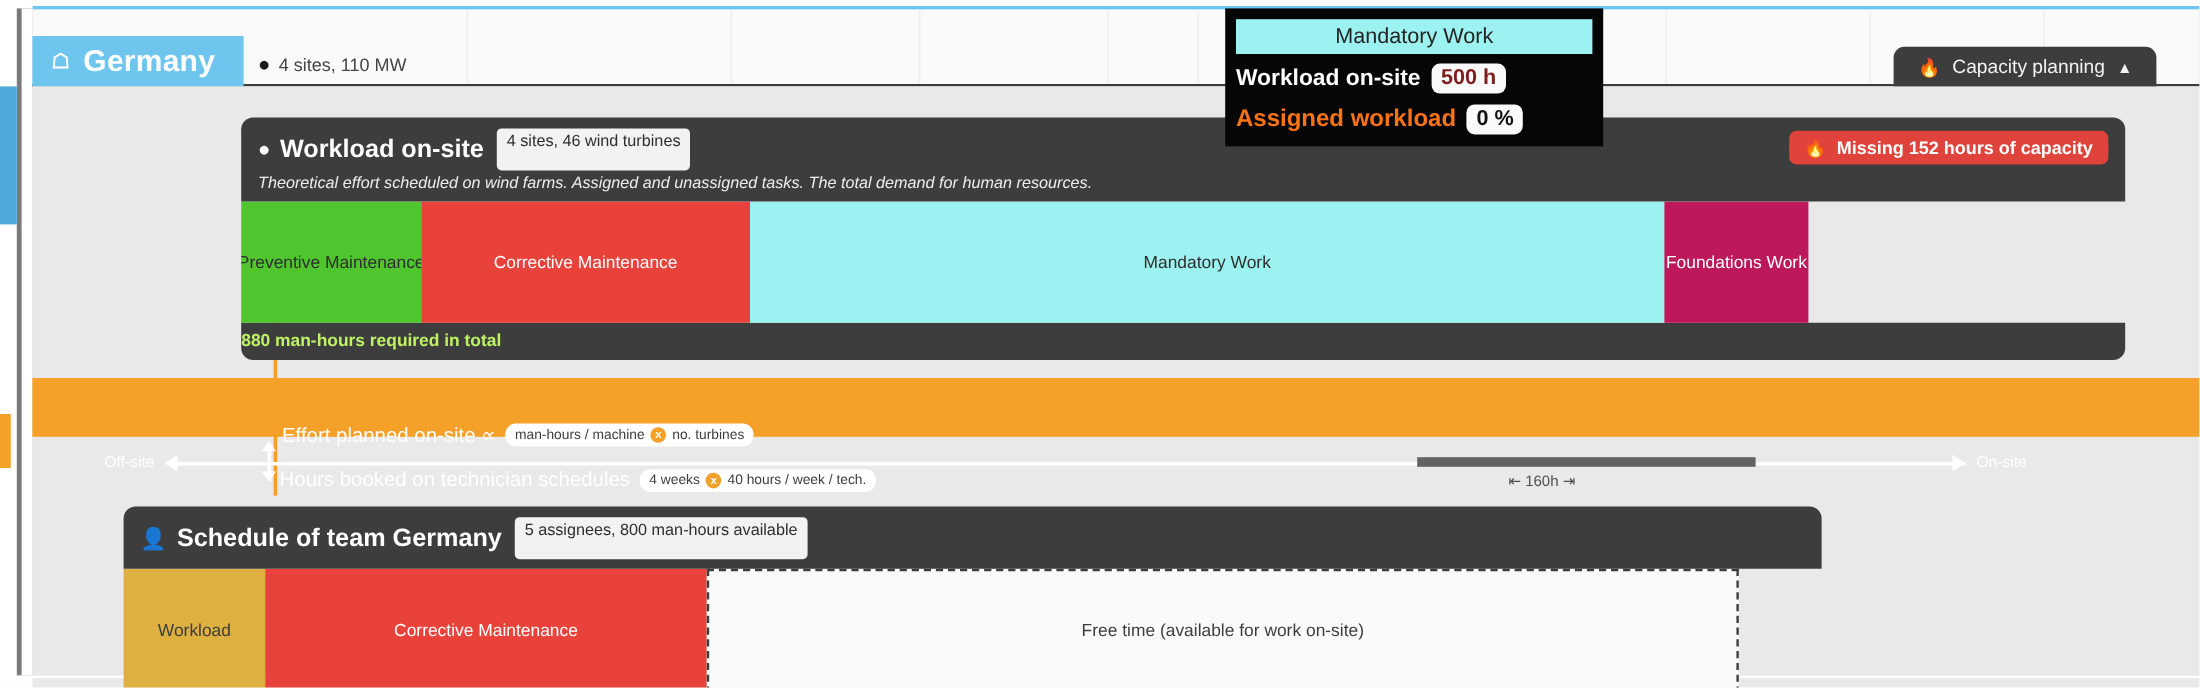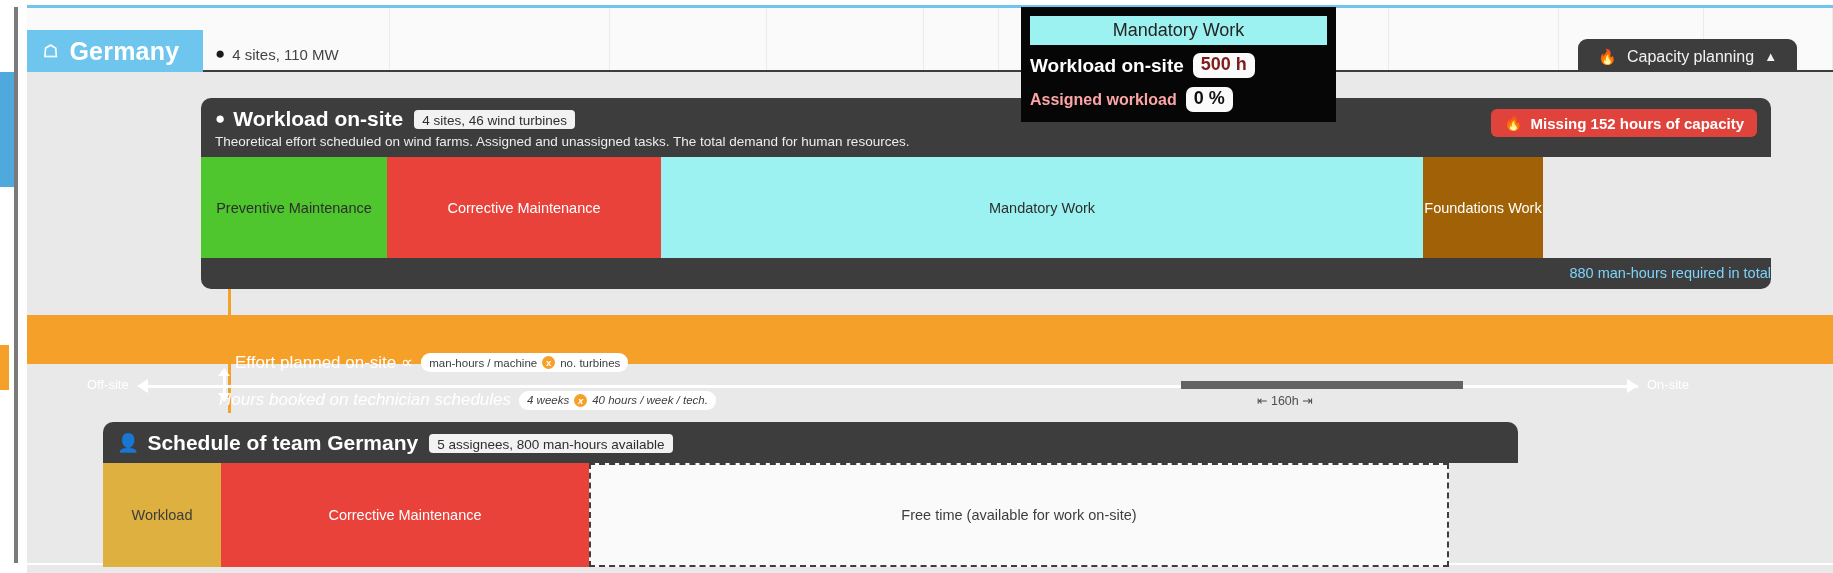--- a/index.html
+++ b/index.html
@@ -46,48 +46,48 @@
   .chev { font-size:13px; }
 
   
   .canvas { position:absolute; left:27px; top:72px; width:1806px; height:491px; background:#e9e9e9; }
 
   
   .card-workload { position:absolute; left:174px; top:26px; width:1570px; }
   .card-head { position:relative; background:#3d3d3d; border-radius:10px 10px 0 0; padding:9px 14px 8px 14px; }
   .card-head-row { display:flex; align-items:center; gap:11px; }
   .card-title { color:#ffffff; font-size:21px; font-weight:bold; display:flex; align-items:center; gap:8px; }
-  .badge-light { background:#f2f2f2; color:#2e2e2e; font-size:13.5px; border-radius:4px; padding:3px 8px 1px; white-space:nowrap; }
-  .card-sub { color:#ededed; font-size:13.5px; margin-top:3px; }
+  .badge-light { background:#f2f2f2; color:#2e2e2e; font-size:13.5px; border-radius:4px; padding:3px 8px 17px; white-space:nowrap; }
+  .card-sub { color:#ededed; font-size:13.5px; margin-top:3px;font-style:italic; }
   .pill-alert { position:absolute; right:14px; top:11px; background:#e0433b; color:#fff; font-size:15px;
      font-weight:bold; border-radius:6px; padding:5px 13px; display:flex; align-items:center; gap:8px; cursor:pointer;}
 
   .bar { display:flex; height:101px; }
   .seg { display:flex; align-items:center; justify-content:center; font-size:14.5px; overflow:hidden; white-space:nowrap; cursor:pointer;}
-  .bar-foot { background:#3d3d3d; border-radius:0 0 10px 10px; color:#7dd3fc; font-size:14.5px;
-     text-align:right; padding:7px 0 8px; }
+  .bar-foot { background:#3d3d3d; border-radius:0 0 10px 10px; color:#bef264; font-size:14.5px;
+     text-align:left; padding:7px 0 8px;font-weight:bold; }
 
   
   .band { position:absolute; left:0; top:243px; width:1806px; height:49px; background:#f5a029; }
   .vline { position:absolute; left:201px; top:183px; width:3px; height:158px; background:#f5a029; }
   .axis-line { position:absolute; left:118px; top:313px; width:1493px; height:3px; background:#ffffff; }
   .arrow-l { position:absolute; left:110px; top:307px; width:0;height:0;
      border-top:7px solid transparent; border-bottom:7px solid transparent; border-right:11px solid #ffffff; }
   .arrow-r { position:absolute; left:1600px; top:307px; width:0;height:0;
      border-top:7px solid transparent; border-bottom:7px solid transparent; border-left:11px solid #ffffff; }
   .lbl-offsite { position:absolute; left:60px; top:305px; color:#ffffff; font-size:13px; }
   .lbl-onsite { position:absolute; left:1620px; top:305px; color:#ffffff; font-size:13px; }
   .vsplit { position:absolute; left:196px; top:297px; width:3px; height:32px; background:#ffffff; }
   .vsplit-up { position:absolute; left:191px; top:296px; width:0;height:0;
      border-left:6px solid transparent; border-right:6px solid transparent; border-bottom:8px solid #ffffff;}
   .vsplit-dn { position:absolute; left:191px; top:321px; width:0;height:0;
      border-left:6px solid transparent; border-right:6px solid transparent; border-top:8px solid #ffffff;}
   .band-txt { position:absolute; color:#ffffff; font-size:17px; display:flex; align-items:center; gap:8px; white-space:nowrap;}
   .band-txt.t1 { left:208px; top:280px; }
-  .band-txt.t2 { left:192px; top:318px;font-style:italic; }
+  .band-txt.t2 { left:206px; top:318px; }
   .badge-formula { background:#ffffff; color:#3d3d3d; font-size:11.5px; border-radius:9px;
      padding:3px 8px; display:flex; align-items:center; gap:5px; }
   .xop { display:inline-flex; width:13px; height:13px; border-radius:50%; background:#f5a029;
      color:#fff; font-size:9.5px; align-items:center; justify-content:center; font-weight:bold;}
   .seg160 { position:absolute; left:1154px; top:309px; width:282px; height:8px; background:#636363; }
   .seg160-lbl { position:absolute; left:1230px; top:321px; color:#4f4f4f; font-size:12.5px; white-space:nowrap;}
 
   
   .card-sched { position:absolute; left:76px; top:350px; width:1415px; }
   .seg-dash { border:2px dashed #3d3d3d; background:#fafafa; display:flex; align-items:center;
@@ -149,30 +149,30 @@
           </div>
           <div class="badge-light">4 sites, 46 wind turbines</div>
         </div>
         <div class="card-sub">Theoretical effort scheduled on wind farms. Assigned and unassigned tasks. The total demand for human resources.</div>
         <div class="pill-alert">
           <span>🔥</span>
           <span>Missing 152 hours of capacity</span>
         </div>
       </div>
       <div class="bar" id="bar-workload">
-          <div class="seg" style="width: 186px; background: rgb(79, 197, 46); color: rgb(46, 46, 46);">
+          <div class="seg" style="width: 150px; background: rgb(79, 197, 46); color: rgb(46, 46, 46);">
             <span>Preventive Maintenance</span>
           </div>
           <div class="seg" style="width: 274px; background: rgb(232, 66, 59); color: rgb(255, 255, 255);">
             <span>Corrective Maintenance</span>
           </div>
           <div class="seg" style="width: 762px; background: rgb(156, 242, 240); color: rgb(46, 46, 46);">
             <span>Mandatory Work</span>
           </div>
-          <div class="seg" style="width: 120px; background: #a16207; color: rgb(255, 255, 255);">
+          <div class="seg" style="width: 120px; background: #be185d; color: rgb(255, 255, 255);">
             <span>Foundations Work</span>
           </div>
         </div>
       <div class="bar-foot">880 man-hours required in total</div>
     </div>
 
     <div class="band"></div>
     <div class="axis-line"></div>
     <div class="arrow-l"></div>
     <div class="arrow-r"></div>
@@ -231,19 +231,19 @@
               padding:9px 9px 10px; z-index:50;">
     <div style="height: 29px; display: flex; align-items: center; justify-content: center; color: rgb(36, 36, 36); font-size: 18px; background: rgb(156, 242, 240);">
       <span>Mandatory Work</span>
     </div>
     <div style="display:flex; align-items:center; gap:9px; margin-top:8px;">
       <span style="color:#ffffff; font-size:19px; font-weight:bold;">Workload on-site</span>
       <span style="background:#fafafa; color:#7f1d1d; font-size:18px; font-weight:bold;
                    border-radius:7px; padding:1px 8px 3px;">500 h</span>
     </div>
     <div style="display:flex; align-items:center; gap:9px; margin-top:9px;">
-      <span style="color:#fca5a5; font-size:16px; font-weight:bold;">Assigned workload</span>
+      <span style="color:#f97316; font-size:20px; font-weight:bold;">Assigned workload</span>
       <span style="background:#fafafa; color:#111; font-size:18px; font-weight:bold;
                    border-radius:7px; padding:1px 8px 3px;">0 %</span>
     </div>
   </div>
 
 </div>
 
 </body></html>

